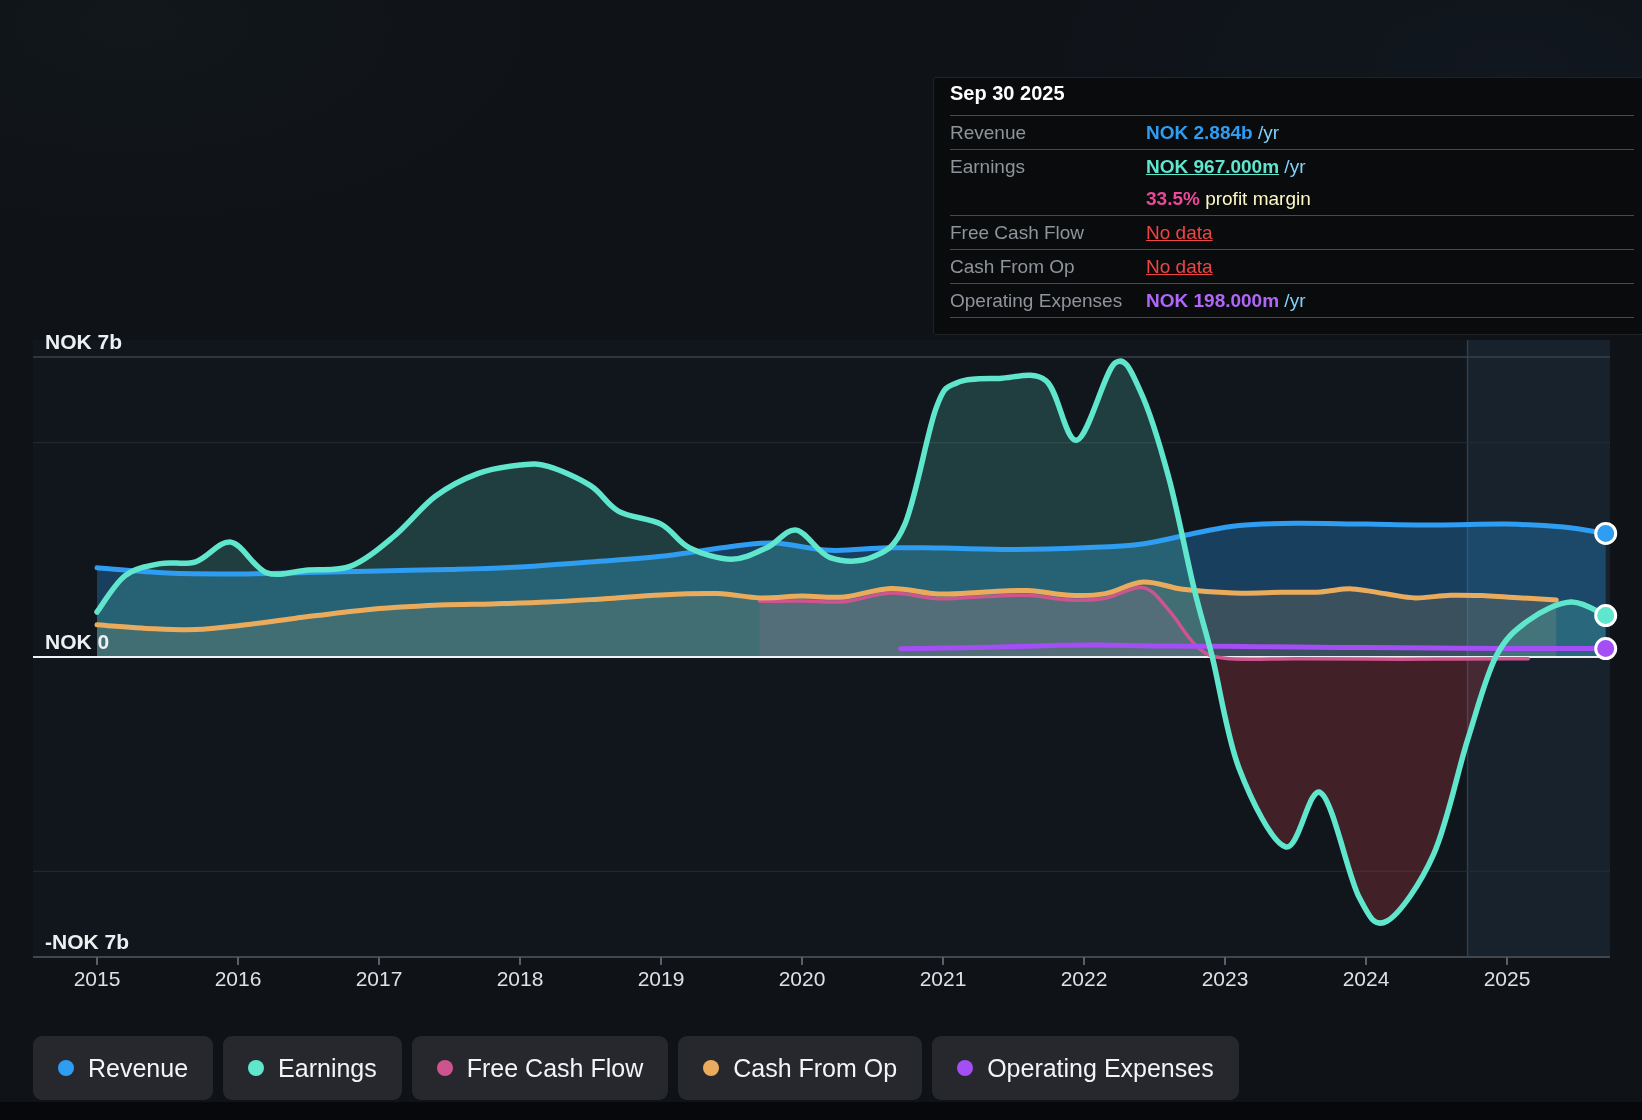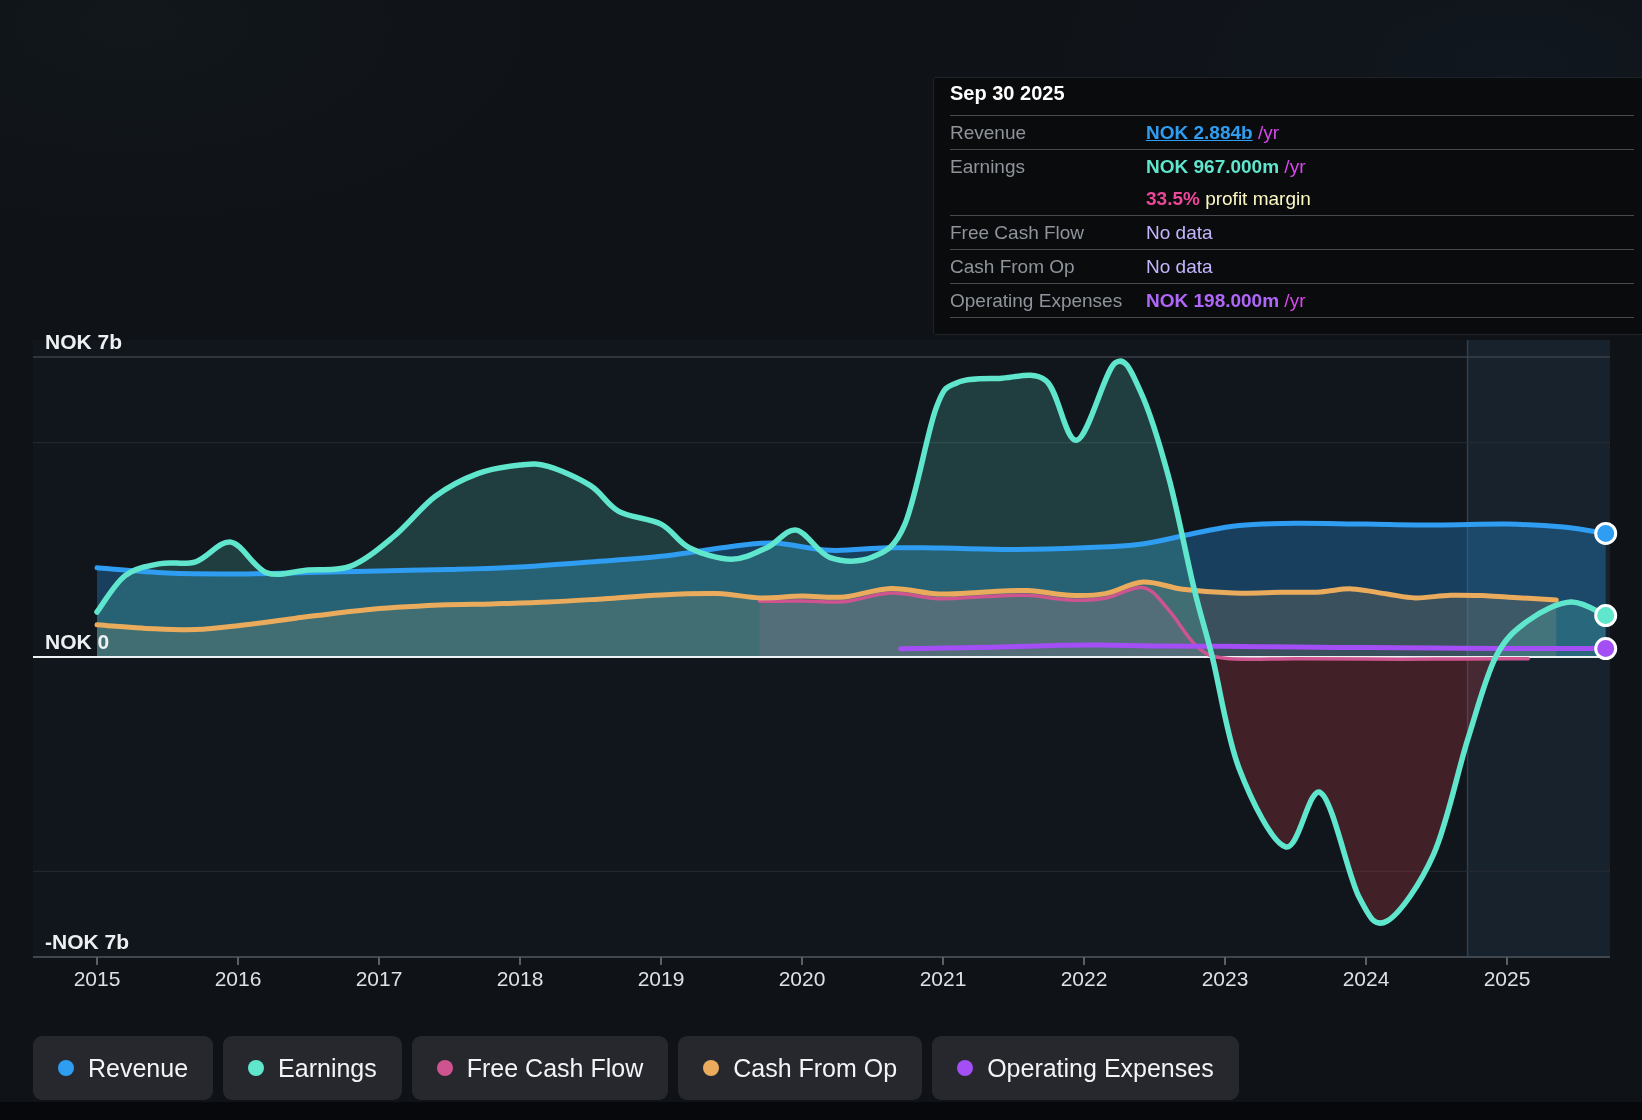--- a/index.html
+++ b/index.html
@@ -22,25 +22,25 @@
     background:#0a0b0d;border:1px solid #1f2226;border-radius:3px;
     padding:0 16px 16px 16px;color:#e8eaec;margin-top:47px;
   }
   .tt-title{font-size:20px;font-weight:bold;color:#ffffff;padding:4px 0 10px 0;
     border-bottom:1px solid #46494e;}
   .tt-row{display:flex;align-items:flex-start;border-bottom:1px solid #46494e;
     padding:6px 0;min-height:21px;font-size:19px;line-height:21px;}
   .tt-label{width:196px;color:#8f949b;flex:none;}
   .tt-valcol{flex:1;}
   .tt-val{font-weight:bold;}
-  .v-rev{color:var(--c-revenue,#2e9df2);text-decoration:underline;}
-  .v-earn{color:var(--c-earnings,#5fe6cc);}
+  .v-rev{color:var(--c-revenue,#2e9df2);}
+  .v-earn{color:var(--c-earnings,#5fe6cc);text-decoration:underline;}
   .v-opex{color:var(--c-opex-bright,#b066f8);}
-  .tt-unit{color:#d946ef;font-weight:normal;}
-  .tt-nodata{color:#c4b5fd;}
+  .tt-unit{color:#7dd3fc;font-weight:normal;}
+  .tt-nodata{color:#ef4444;text-decoration:underline;}
   .tt-margin{margin-top:11px;}
   .tt-margin b{color:#ec4899;}
   .tt-margin span{color:#fef9c3;}
 
   
   .legend{position:absolute;left:33px;top:1036px;display:flex;gap:10px;}
   .chip{
     display:flex;align-items:center;gap:14px;height:64px;padding:0 25px;
     background:#26282d;border-radius:9px;cursor:pointer;
   }

